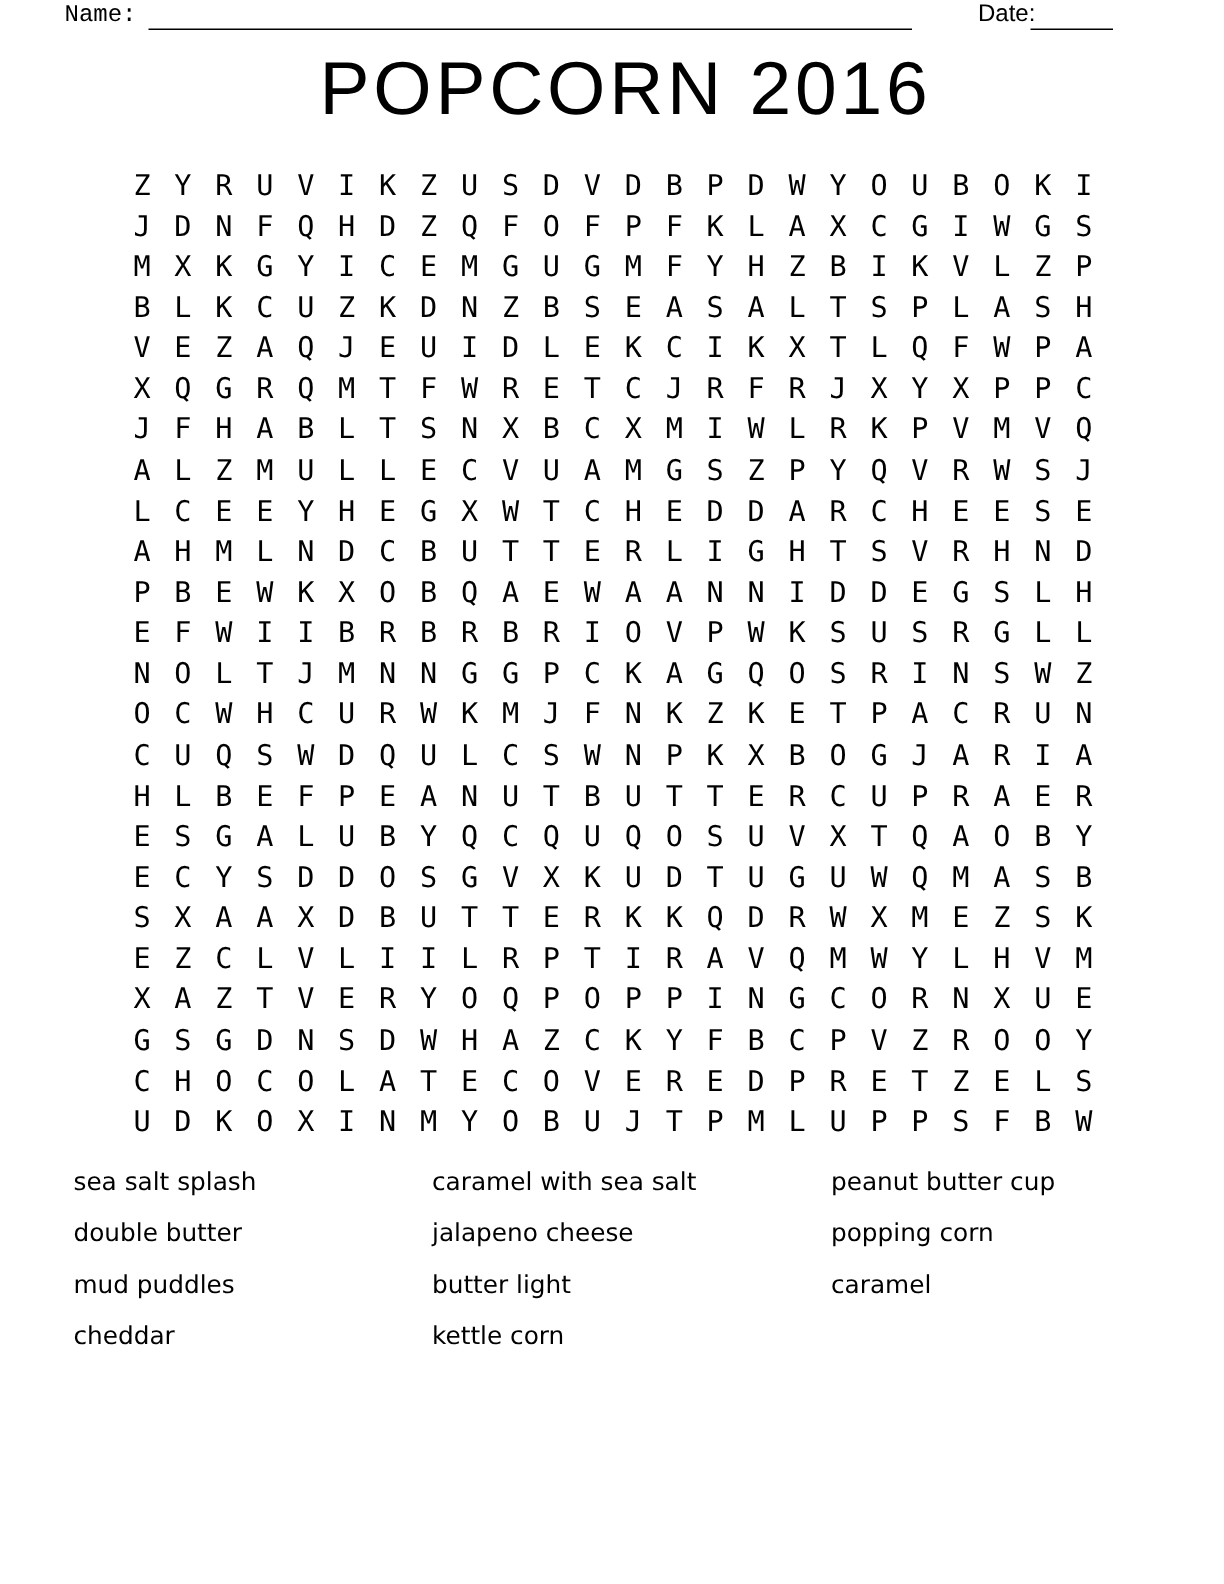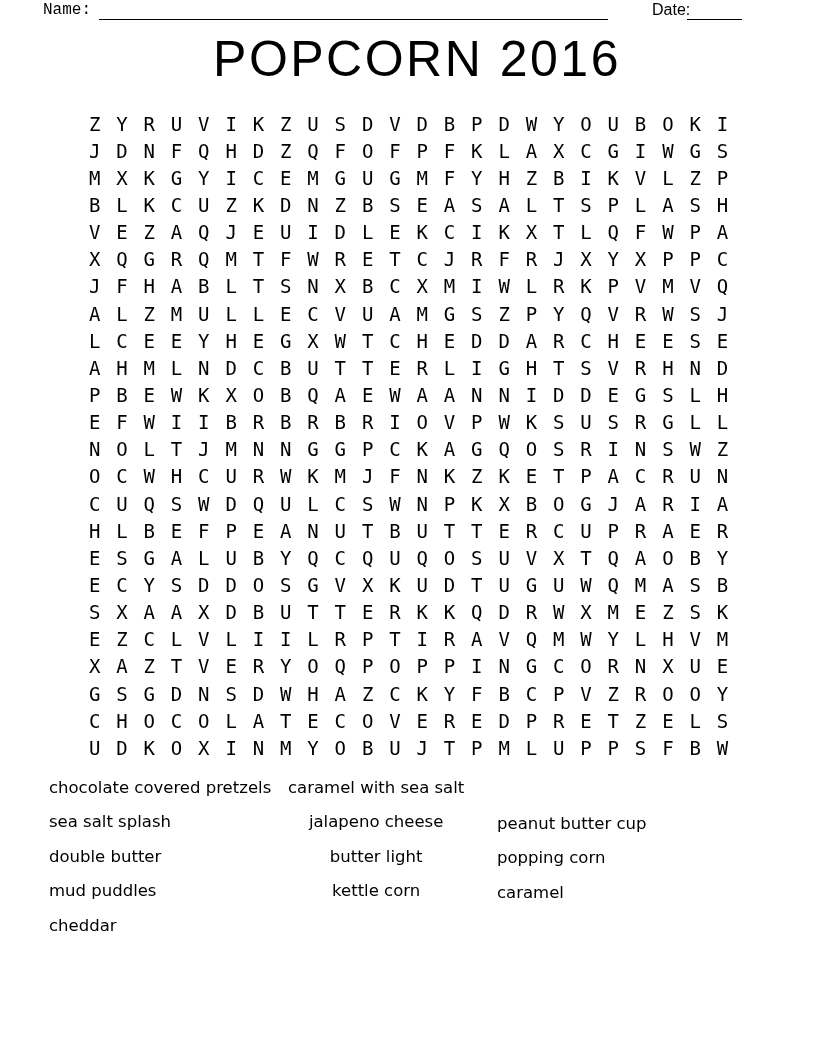--- a/index.html
+++ b/index.html
@@ -46,22 +46,22 @@
 
   
   .wl-col {
     position: absolute; top: 771px;
     font-family: "DejaVu Sans", sans-serif;
     font-size: 16.5px;
     line-height: 34.4px;
     white-space: nowrap;
   }
   #wl-col-1 { left: 49px; }
-  #wl-col-2 { left: 288px; text-align: center; }
-  #wl-col-3 { left: 497px; margin-top: 36px; }
+  #wl-col-2 { left: 288px; }
+  #wl-col-3 { left: 554px; }
 </style>
 </head>
 <body>
 
 <span id="name-label" class="hdr-label">Name:</span>
 <span id="name-line" class="blank-line"></span>
 <span id="date-label" class="hdr-label">Date:</span>
 <span id="date-line" class="blank-line"></span>
 
 <div id="page-title">POPCORN 2016</div>
@@ -639,21 +639,20 @@
     <div class="cell">U</div>
     <div class="cell">P</div>
     <div class="cell">P</div>
     <div class="cell">S</div>
     <div class="cell">F</div>
     <div class="cell">B</div>
     <div class="cell">W</div>
   </div>
 
 <div id="wl-col-1" class="wl-col">
-    <div>chocolate covered pretzels</div>
     <div>sea salt splash</div>
     <div>double butter</div>
     <div>mud puddles</div>
     <div>cheddar</div>
   </div>
 <div id="wl-col-2" class="wl-col">
     <div>caramel with sea salt</div>
     <div>jalapeno cheese</div>
     <div>butter light</div>
     <div>kettle corn</div>

